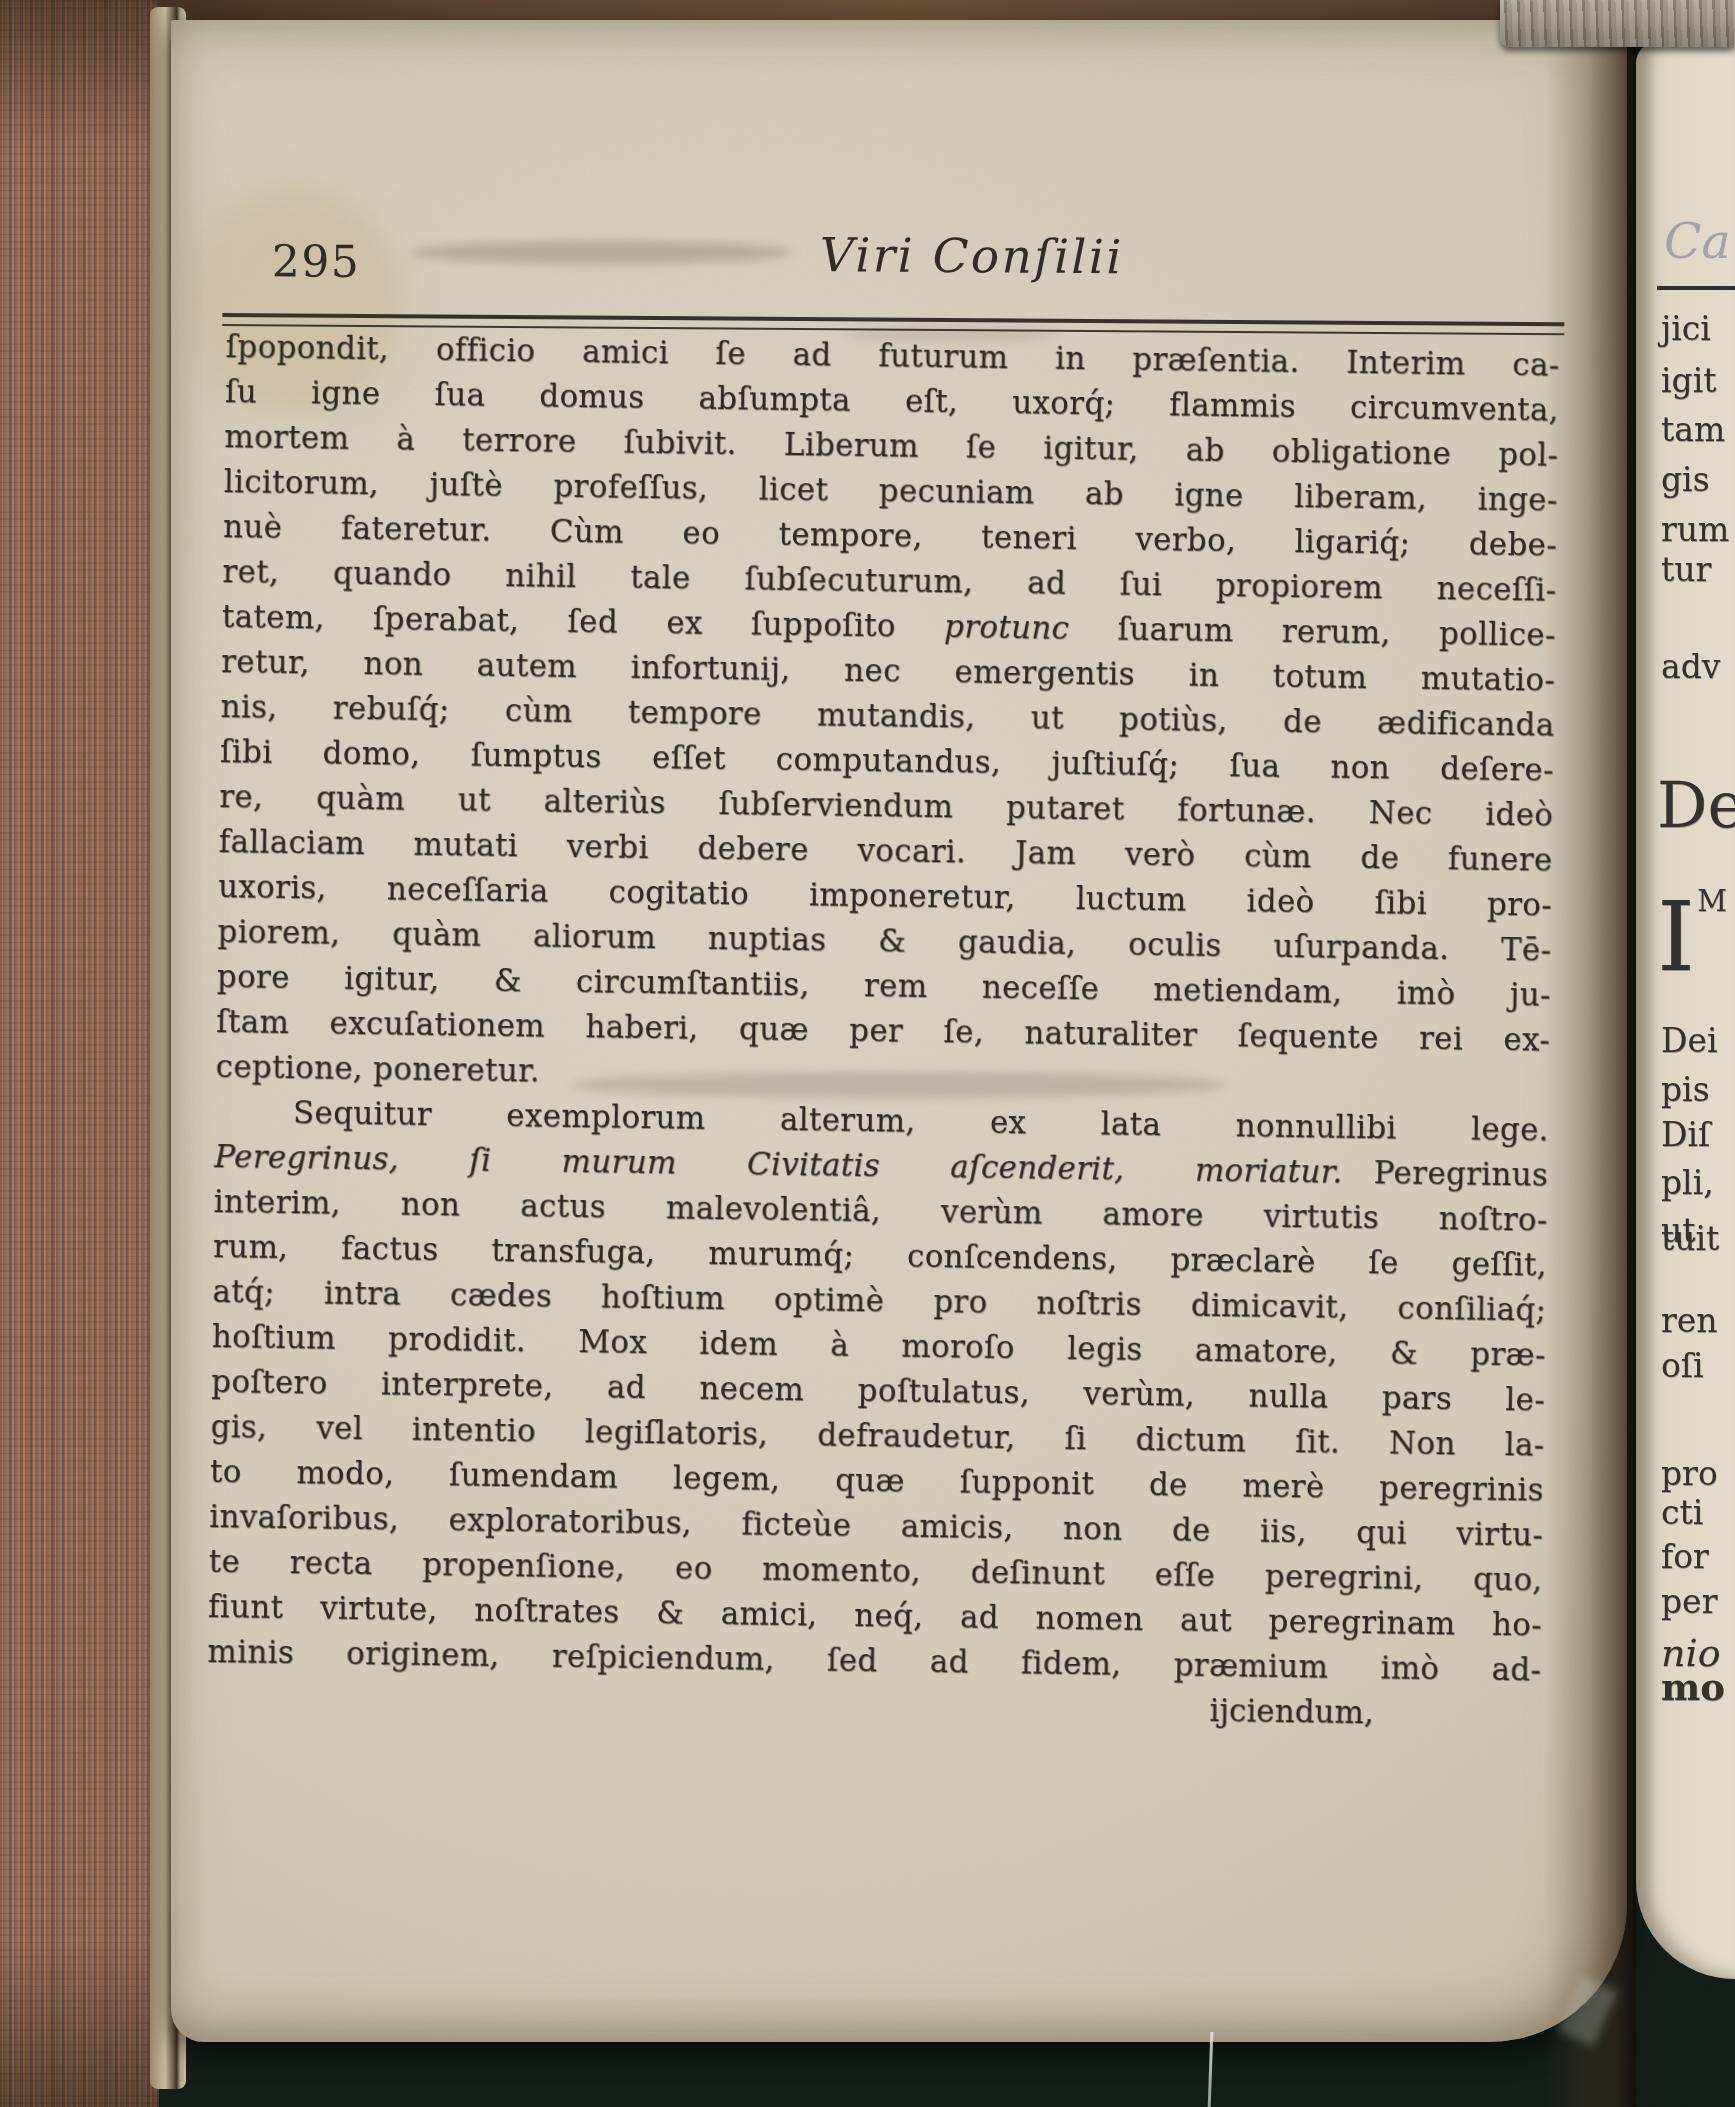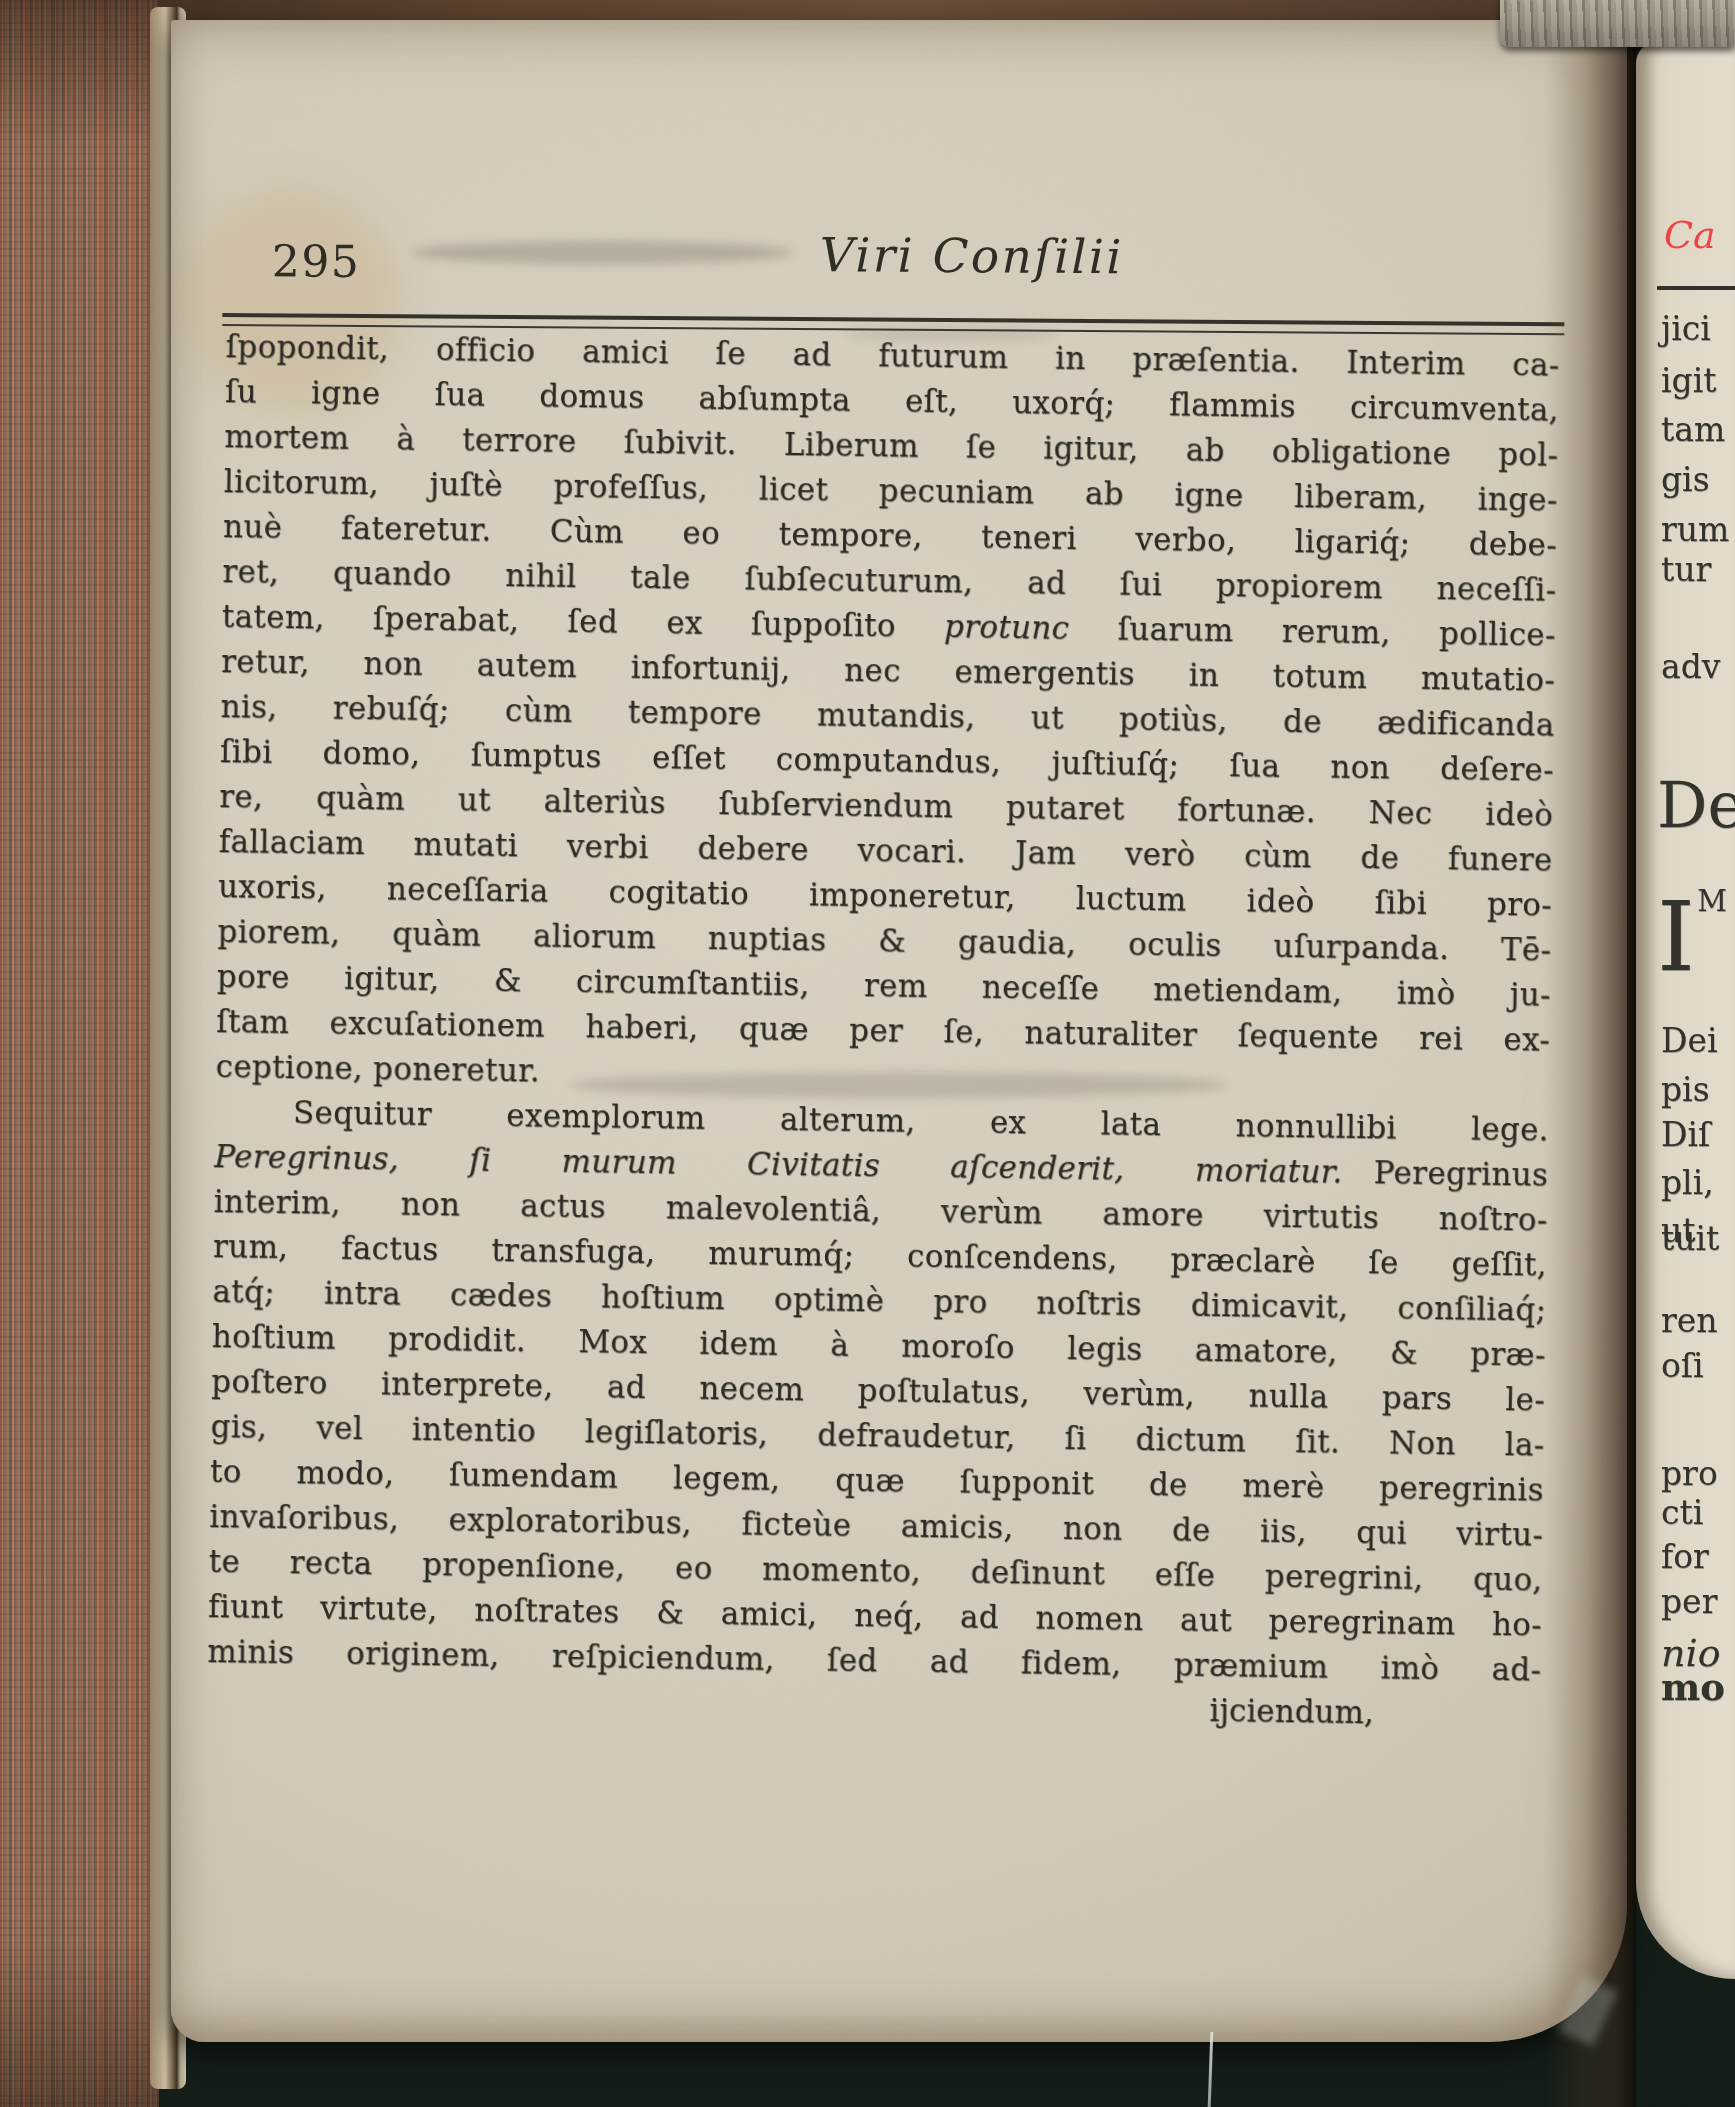--- a/index.html
+++ b/index.html
@@ -57,21 +57,21 @@
     transform:rotate(.8deg);transform-origin:0 0;
     text-shadow:0.5px 0.7px 0 rgba(47,45,38,.45);filter:blur(0.3px) contrast(1.04);}
   .bline{font-size:31px;line-height:45px;height:45px;white-space:nowrap;
     text-align:justify;text-align-last:justify;letter-spacing:0.3px;}
   .bline.nojust{text-align-last:left;}
   .bline.indent{padding-left:78px;}
   .it{font-style:italic;}
   .catchword{height:45px;font-size:31px;line-height:45px;text-align:right;padding-right:167px;}
 
   
-  .r-head{position:absolute;left:1664px;top:213px;font-style:italic;font-size:38px;color:#ef4444;}
+  .r-head{position:absolute;left:1664px;top:213px;font-style:italic;font-size:49px;color:#a3a3a3;}
   .r-rule{position:absolute;left:1657px;top:286px;width:78px;height:4.9px;border-top:4.1px solid #33312b;}
   .rline{position:absolute;left:1661px;font-size:33px;line-height:1.1;color:#34322c;
     text-shadow:0.4px 0.6px 0 rgba(50,48,42,.4);}
   .rline.r-big{font-size:63px;left:1657px;}
   .rline.r-capline{left:1657px;}
   .r-cap{font-size:96px;line-height:1;}
   .r-capsup{font-size:29px;vertical-align:59px;margin-left:2.4px;}
   .rline.r-it{font-style:italic;font-size:38px;}
   .rline.r-bold{font-weight:bold;font-size:37px;}
 

